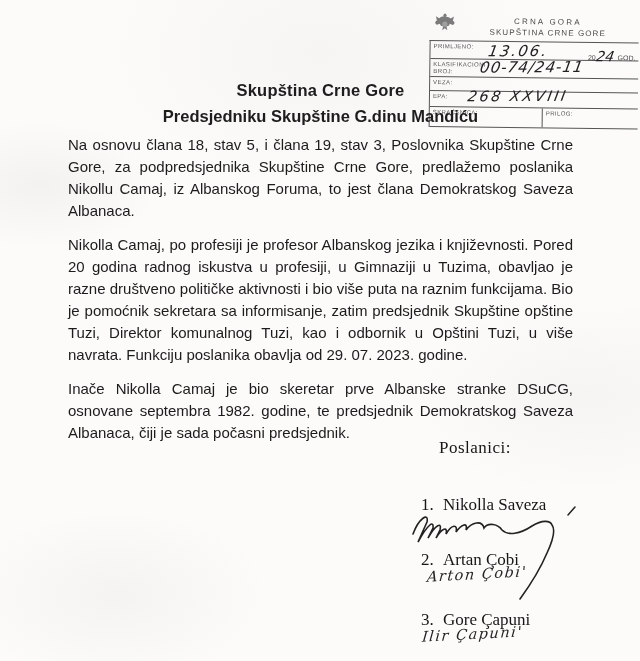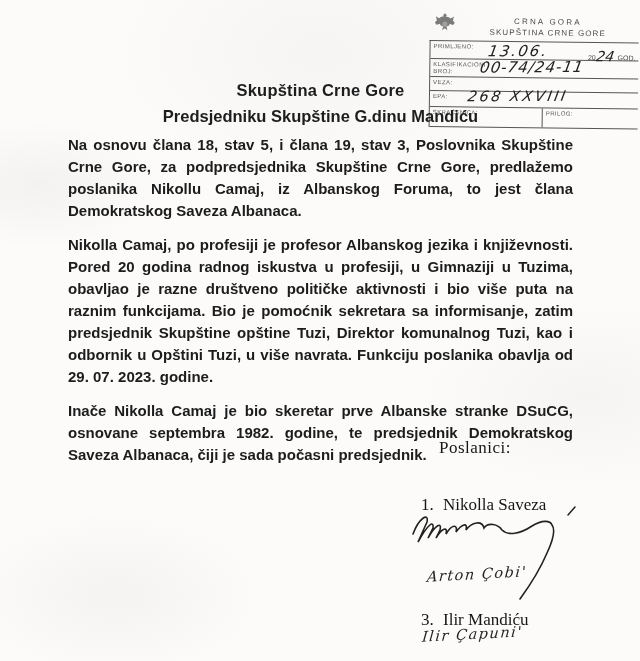--- a/index.html
+++ b/index.html
@@ -37,21 +37,21 @@
   .hand-klas{position:absolute;left:50px;top:-2px;font-size:15px;letter-spacing:1px;white-space:nowrap;}
   .hand-epa{position:absolute;left:38px;top:-4px;font-size:14.5px;letter-spacing:2.5px;white-space:nowrap;}
 
   
   .doc-header{position:absolute;left:68px;top:81px;width:505px;text-align:center;}
   .doc-title{font-size:16.5px;font-weight:bold;letter-spacing:.2px;}
   .doc-addressee{margin-top:7px;font-size:16.5px;font-weight:bold;}
 
   
   .bodytext{position:absolute;left:68px;top:134px;width:505px;font-size:15px;line-height:22px;text-align:justify;color:#1c1c1c;}
-  .bodytext p{margin:0 0 12px 0;font-weight:bold;}
+  .bodytext p{margin:0 0 12px 0;}
 
   
   .sig-block{position:absolute;left:421px;top:438px;width:195px;height:223px;font-family:"Liberation Serif",serif;font-size:17px;color:#161616;}
   .sig-heading{position:absolute;left:18px;top:0;letter-spacing:.5px;}
   .sig-item{position:absolute;left:0;white-space:nowrap;}
   .sig-item .num{display:inline-block;width:22px;}
   .sig-item-1{top:57px;} .sig-item-2{top:112px;} .sig-item-3{top:172px;}
   .sig-svg{position:absolute;left:-14px;top:62px;}
   .hw{position:absolute;font-family:"DejaVu Serif",serif;font-style:italic;font-size:14.5px;color:#252525;letter-spacing:1.5px;white-space:nowrap;transform:rotate(-3deg) skewX(-8deg);}
   .hw2{left:6px;top:128px;}
@@ -120,21 +120,24 @@
     <div class="sig-item sig-item-1">
       <span class="num">1.</span><span>Nikolla Saveza</span>
     </div>
     <span class="sig-svg">
       <svg width="180" height="100" viewBox="0 0 180 100">
         <path d="M6 34 C12 18 22 12 20 22 L11 42 C21 24 27 20 26 28 L21 38 C29 24 35 22 33 30 L29 38 C35 28 41 26 39 34 C45 24 51 24 49 32 C55 24 61 22 59 30 C65 22 75 20 77 28 C81 22 91 24 95 30 C101 36 113 34 125 26 C135 20 143 20 145 25 C149 30 146 40 140 53 C132 72 121 88 113 99" fill="none" stroke="#222" stroke-width="1.6" stroke-linecap="round"></path>
         <path d="M168 7 L161 15" fill="none" stroke="#222" stroke-width="1.5" stroke-linecap="round"></path>
       </svg>
     </span>
 
+    <div class="sig-item sig-item-2">
+      <span class="num">2.</span><span>Artan Çobi</span>
+    </div>
     <div class="hw hw2">Arton Çobi'</div>
 
     <div class="sig-item sig-item-3">
-      <span class="num">3.</span><span>Ilir Mandiću</span>
+      <span class="num">3.</span><span>Gore Çapuni</span>
     </div>
     <div class="hw hw3">Ilir Çapuni'</div>
   </div>
 
 </div>
 
 </body></html>

